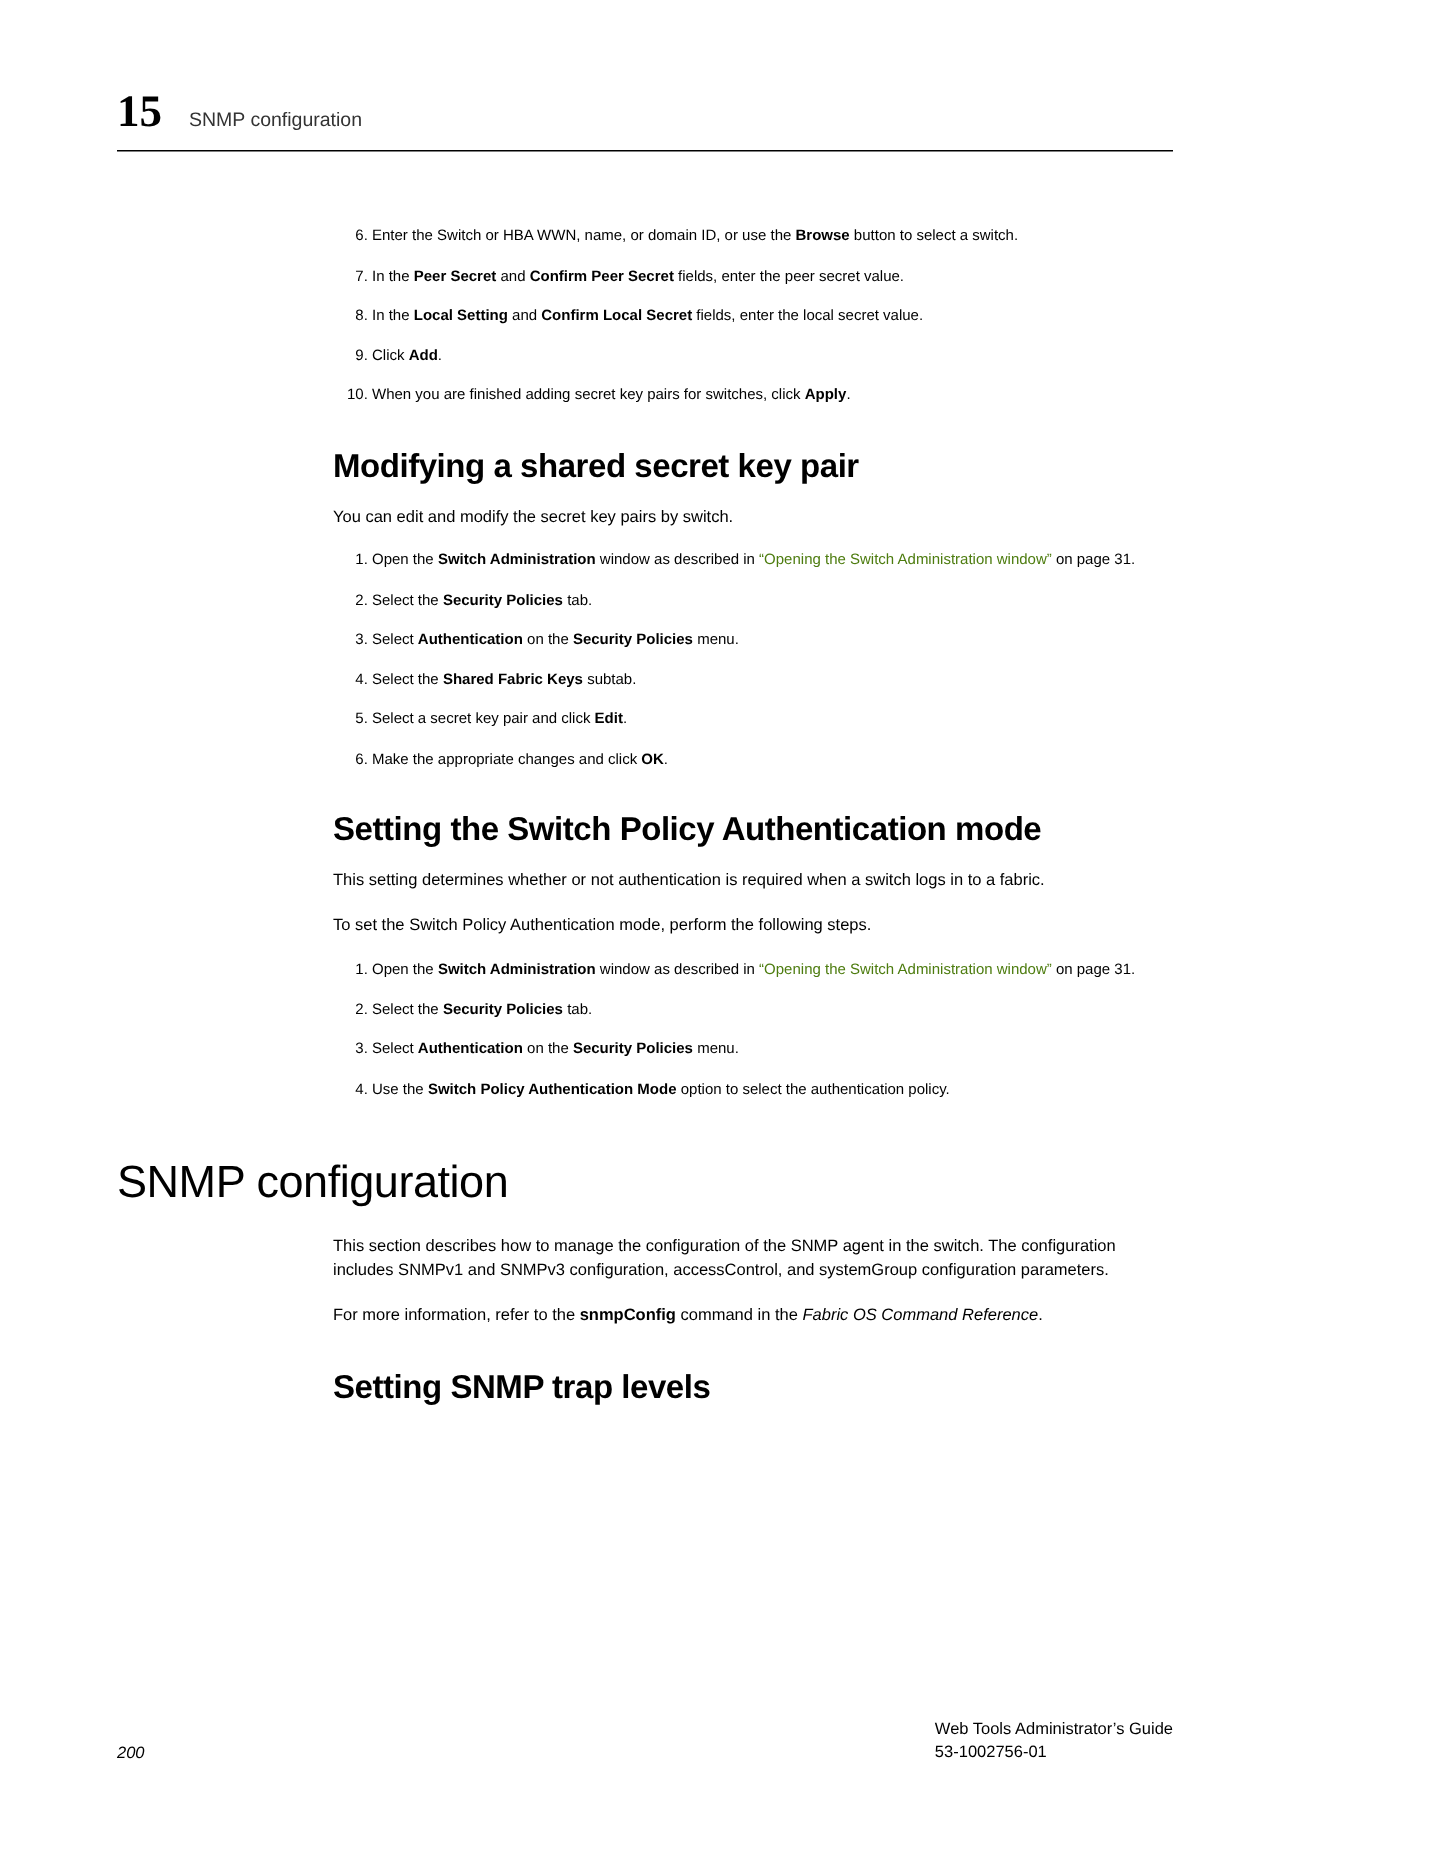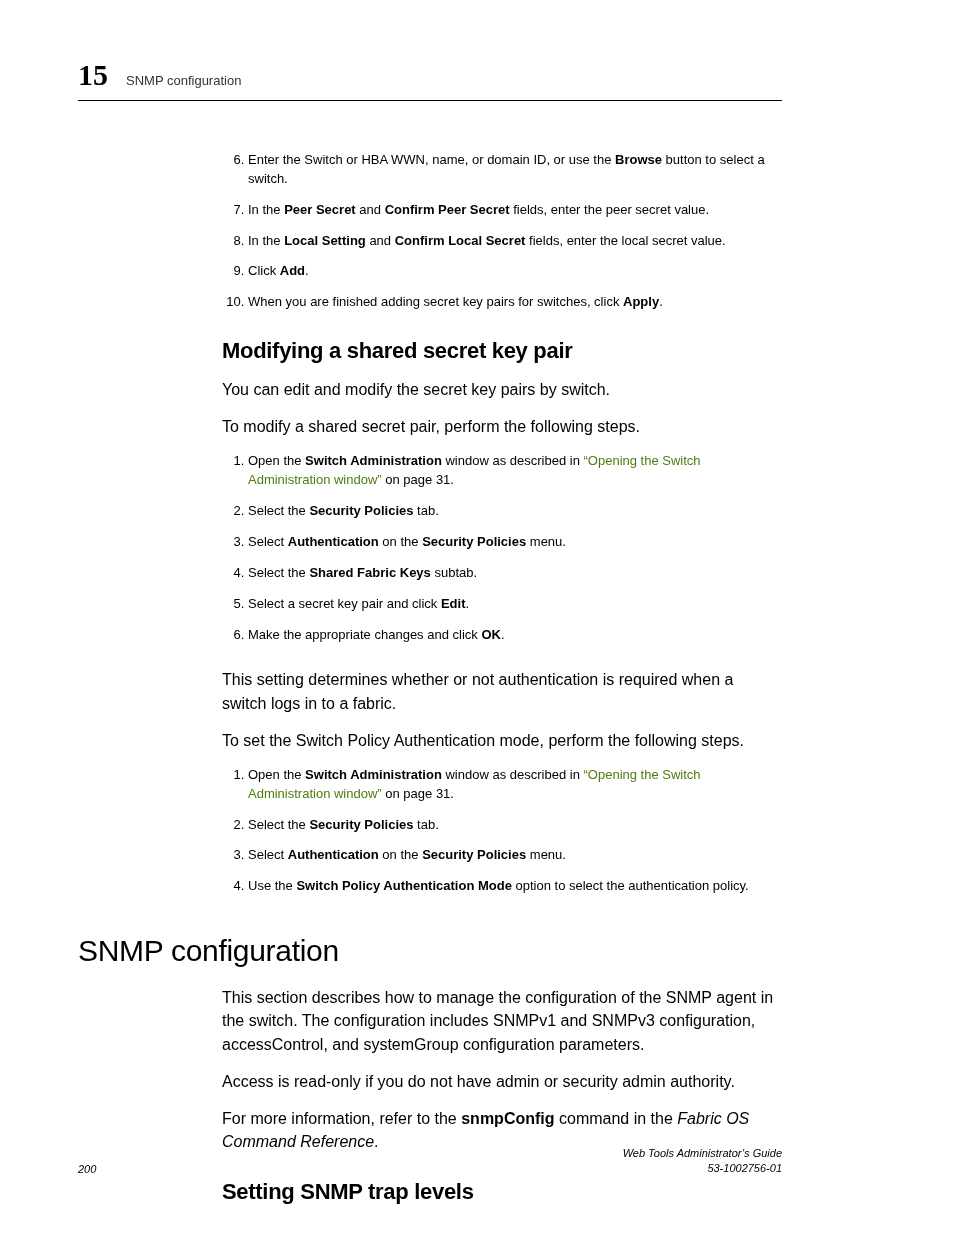--- a/index.html
+++ b/index.html
@@ -44,21 +44,21 @@
   .content {
     margin-left: 144px; 
   }
 
   ol.steps {
     list-style: decimal;
     padding-left: 26px;
     margin: 0 0 24px 0;
   }
   ol.steps li {
-    font-size: 13px;
+    font-size: 10px;
     line-height: 1.45;
     margin-bottom: 12px;
   }
   .bold { font-weight: bold; }
 
   h2.section {
     font-family: Arial, Helvetica, sans-serif;
     font-size: 22px;
     font-weight: bold;
     font-stretch: condensed;
@@ -67,42 +67,42 @@
   }
   h1.main {
     font-family: Arial, Helvetica, sans-serif;
     font-size: 30px;
     font-weight: normal;
     font-stretch: condensed;
     letter-spacing: -0.3px;
     margin: 38px 0 18px -144px; 
   }
   p.body {
-    font-size: 16px;
+    font-size: 11px;
     line-height: 1.45;
     margin: 0 0 14px 0;
   }
   a.xref {
     color: #4d7c0f;
     text-decoration: none;
   }
   .italic { font-style: italic; }
 
   .footer {
     position: absolute;
     bottom: 60px;
     left: 78px;
     right: 78px;
     display: flex;
     justify-content: space-between;
     align-items: flex-end;
     font-size: 11px;
   }
   .footer .pagenum { font-style: italic; }
-  .footer .doctitle { text-align: right; font-style: italic; line-height: 1.3; }
+  .footer .doctitle { line-height: 1.3; }
 </style>
 </head>
 <body>
 
 <div class="page">
 
   <div class="header-row">
     <span class="chapter-num">15</span>
     <span class="running-head">SNMP configuration</span>
   </div>
@@ -123,21 +123,20 @@
       <li>
         <span>Click </span><span class="bold">Add</span><span>.</span>
       </li>
       <li>
         <span>When you are finished adding secret key pairs for switches, click </span><span class="bold">Apply</span><span>.</span>
       </li>
     </ol>
 
     <h2 class="section">Modifying a shared secret key pair</h2>
     <p class="body">You can edit and modify the secret key pairs by switch.</p>
-    <p class="body">To modify a shared secret pair, perform the following steps.</p>
     <ol class="steps">
       <li>
         <span>Open the </span><span class="bold">Switch Administration</span><span> window as described in </span><a class="xref">“Opening the Switch Administration window”</a><span> on page 31.</span>
       </li>
       <li>
         <span>Select the </span><span class="bold">Security Policies</span><span> tab.</span>
       </li>
       <li>
         <span>Select </span><span class="bold">Authentication</span><span> on the </span><span class="bold">Security Policies</span><span> menu.</span>
       </li>
@@ -145,40 +144,40 @@
         <span>Select the </span><span class="bold">Shared Fabric Keys</span><span> subtab.</span>
       </li>
       <li>
         <span>Select a secret key pair and click </span><span class="bold">Edit</span><span>.</span>
       </li>
       <li>
         <span>Make the appropriate changes and click </span><span class="bold">OK</span><span>.</span>
       </li>
     </ol>
 
+    <h2 class="section">Setting the Switch Policy Authentication mode</h2>
     <p class="body">This setting determines whether or not authentication is required when a switch logs in to a fabric.</p>
     <p class="body">To set the Switch Policy Authentication mode, perform the following steps.</p>
     <ol class="steps">
       <li>
         <span>Open the </span><span class="bold">Switch Administration</span><span> window as described in </span><a class="xref">“Opening the Switch Administration window”</a><span> on page 31.</span>
       </li>
       <li>
         <span>Select the </span><span class="bold">Security Policies</span><span> tab.</span>
       </li>
       <li>
         <span>Select </span><span class="bold">Authentication</span><span> on the </span><span class="bold">Security Policies</span><span> menu.</span>
       </li>
       <li>
         <span>Use the </span><span class="bold">Switch Policy Authentication Mode</span><span> option to select the authentication policy.</span>
       </li>
     </ol>
 
     <h1 class="main">SNMP configuration</h1>
     <p class="body">This section describes how to manage the configuration of the SNMP agent in the switch. The configuration includes SNMPv1 and SNMPv3 configuration, accessControl, and systemGroup configuration parameters.</p>
-    <p class="body">Access is read-only if you do not have admin or security admin authority.</p>
     <p class="body">
       <span>For more information, refer to the </span><span class="bold">snmpConfig</span><span> command in the </span><span class="italic">Fabric OS Command Reference</span><span>.</span>
     </p>
 
     <h2 class="section">Setting SNMP trap levels</h2>
 
   </div>
 
   <div class="footer">
     <div class="pagenum">200</div>

